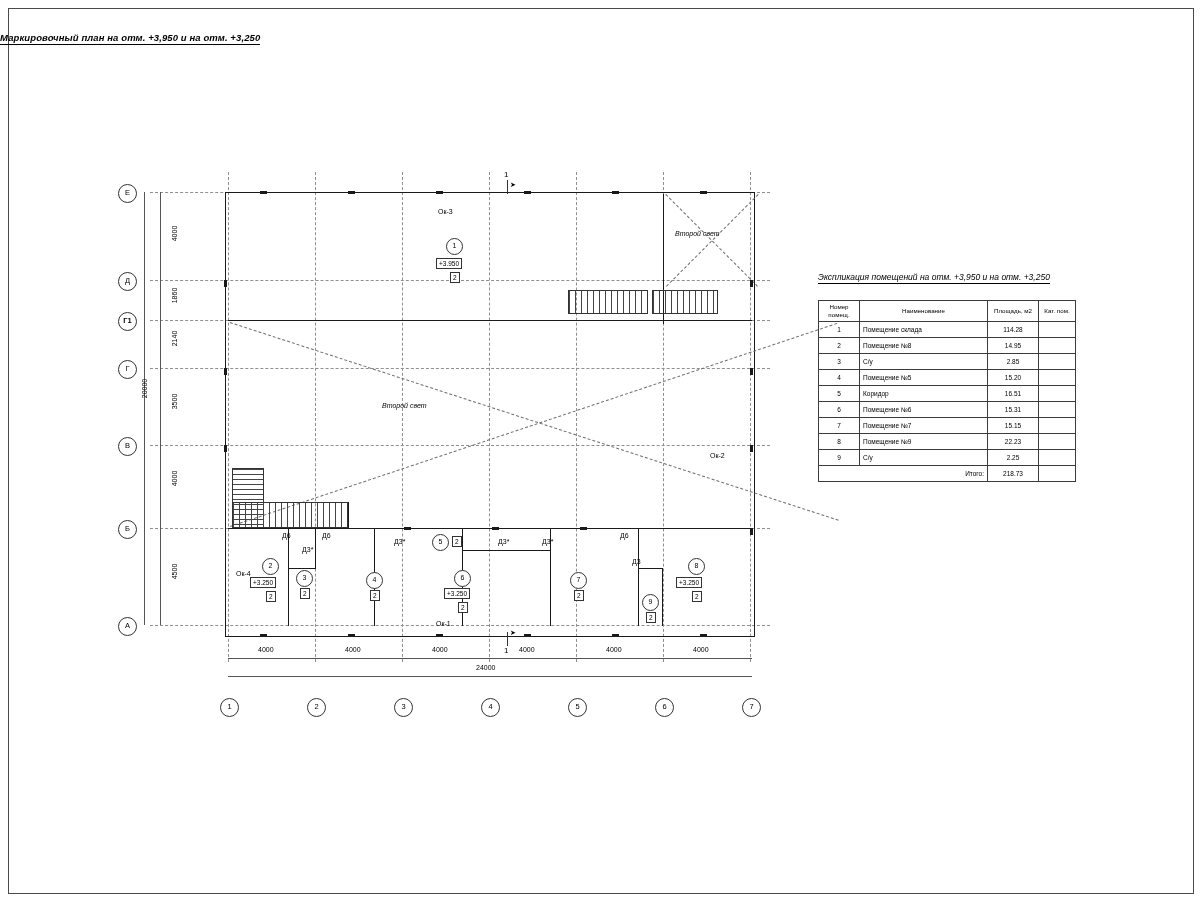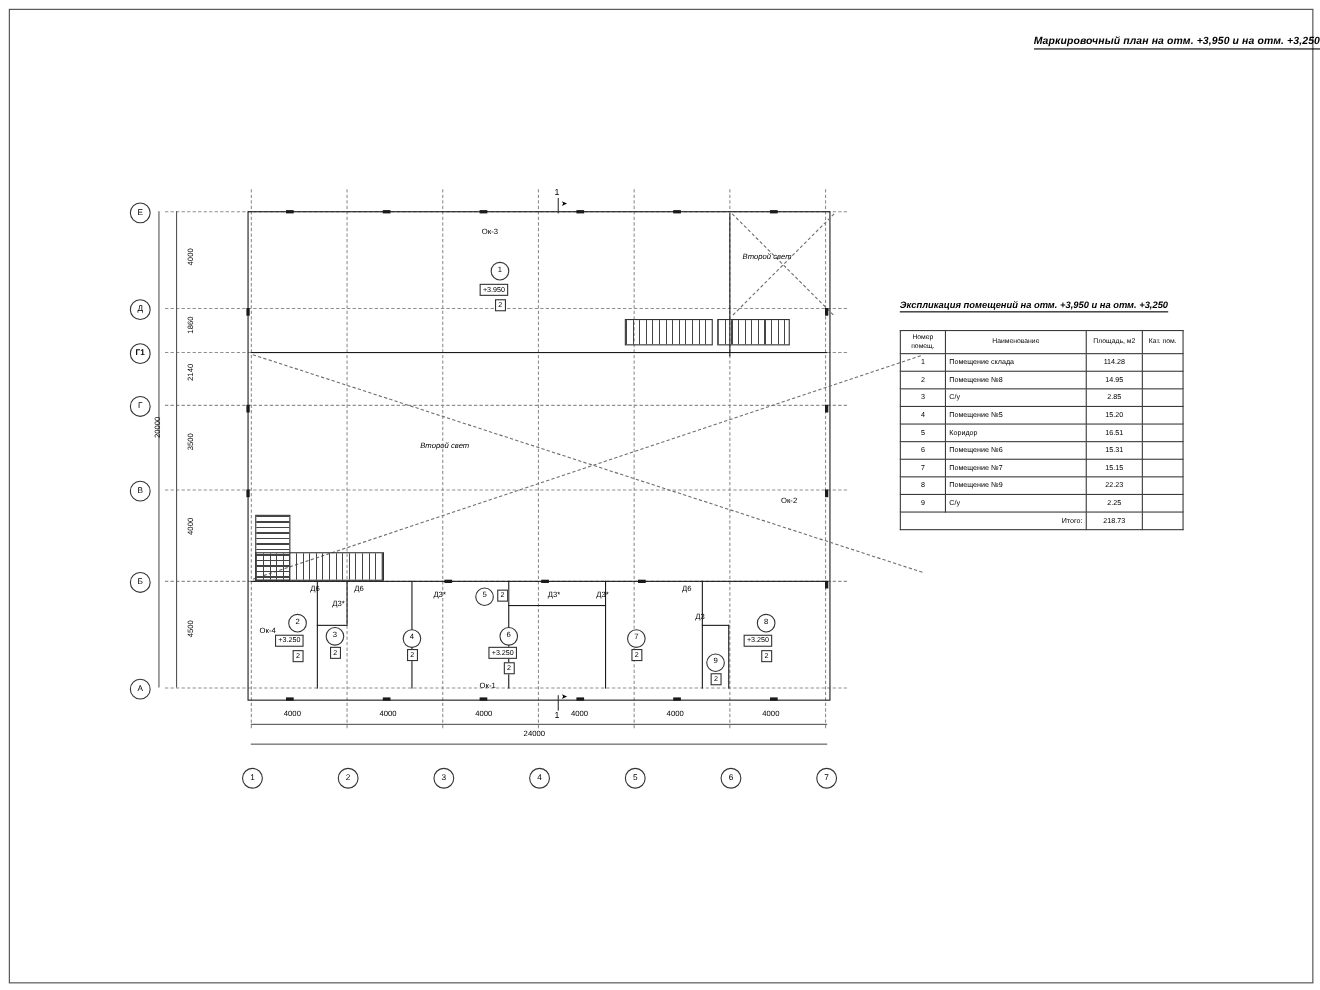--- a/index.html
+++ b/index.html
@@ -25,21 +25,21 @@
     position: absolute;
     left: 8px; top: 8px;
     width: 1184px;
     height: 884px;
     border: 1px solid #4a4a4a;
   }
   .title {
     position: absolute;
     left: 0; top: 32px;
     width: 1200px;
-    text-align: right;
+    text-align: left;
     font-size: 9.5px;
     font-style: italic;
     font-weight: bold;
     letter-spacing: 0.1px;
   }
   .title span {
     border-bottom: 1px solid #000;
     padding-bottom: 1px;
   }
   
@@ -159,21 +159,21 @@
   
   #tbl-wrap {
     position: absolute;
     left: 818px;
     top: 272px;
     width: 300px;
   }
   .tbl-title {
     font-size: 8.5px;
     font-style: italic;
-    font-weight: bold;
+    font-weight: normal;
     margin-bottom: 18px;
     white-space: nowrap;
   }
   .tbl-title span { border-bottom: 1px solid #000; padding-bottom: 1px; }
   table.expl {
     border-collapse: collapse;
     width: 258px;
     font-size: 6.5px;
   }
   table.expl td, table.expl th {

